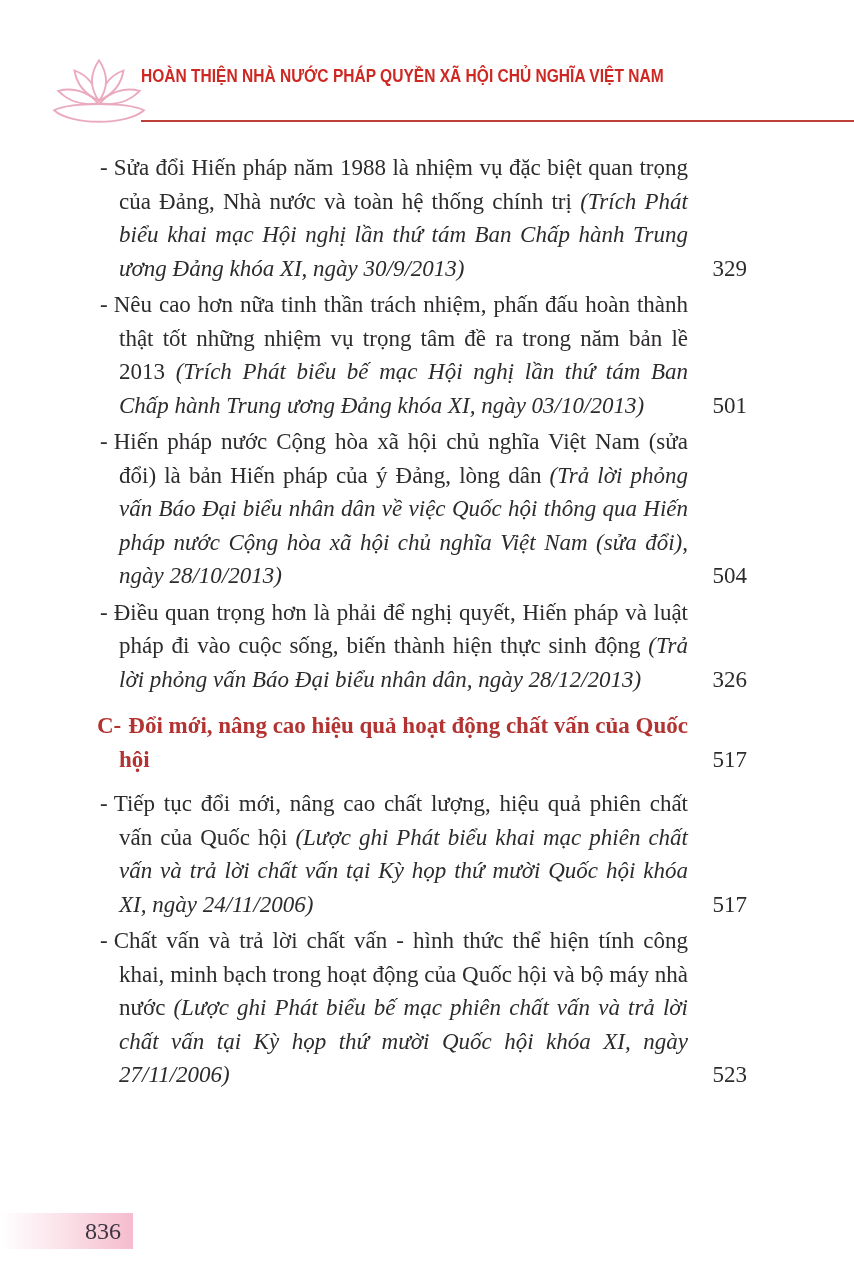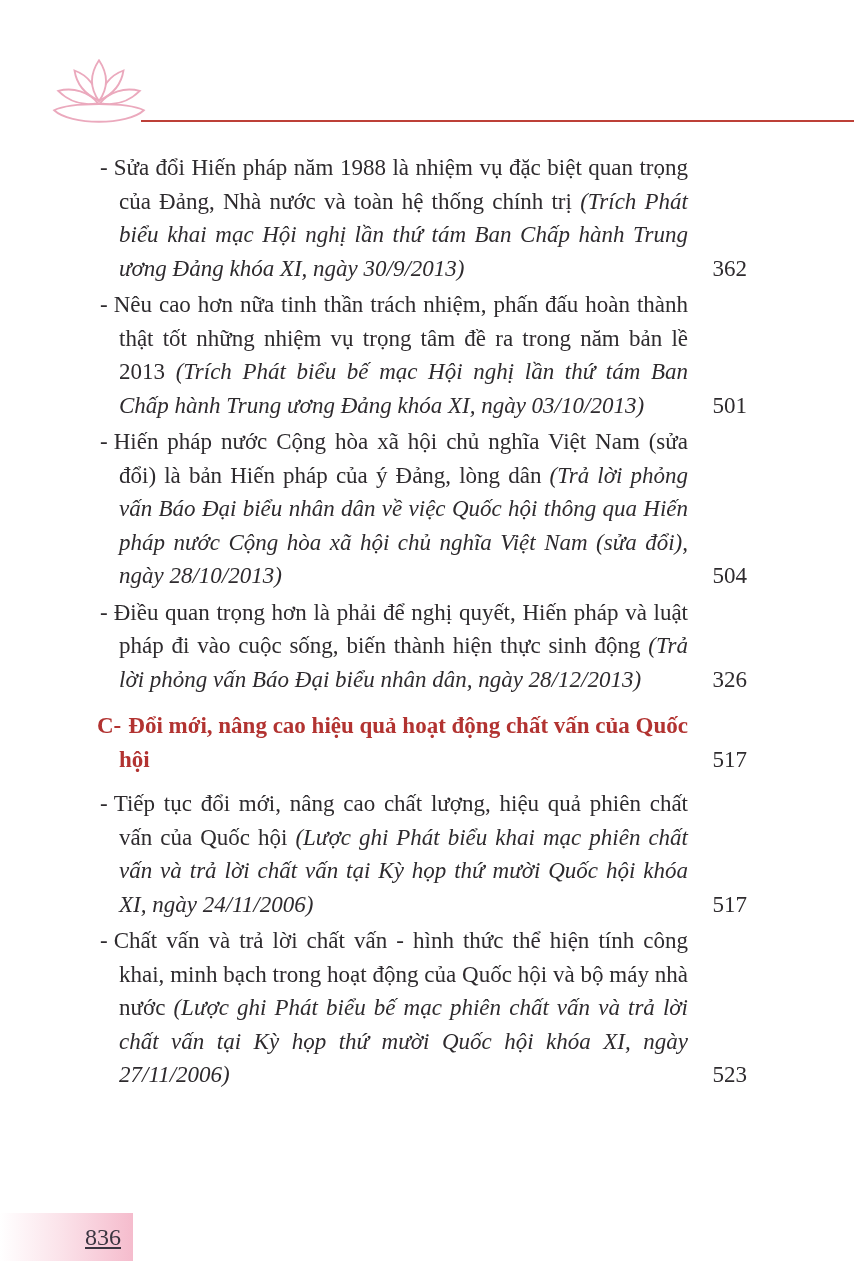--- a/index.html
+++ b/index.html
@@ -53,25 +53,25 @@
     padding-left:19px; padding-right:59px;
     text-indent:-22px;
     text-align:justify;
     margin-top:13px; margin-bottom:11px;
     color:#b23331; font-weight:700;
   }
   .heading .marker { margin-right:7px; }
 
   
   .footer-bar {
-    position:absolute; left:0; top:1213px; width:133px; height:48px;
+    position:absolute; left:0; top:1213px; width:133px; height:36px;
     background:linear-gradient(to right,#ffffff 0%,#fbe3ea 45%,#f5bccd 100%);
     display:flex; align-items:center; justify-content:flex-end;
     padding-right:12px; box-sizing:border-box;
-    font-size:24px; line-height:34px; color:#3a3540;text-decoration:underline;
+    font-size:24px; line-height:34px; color:#3a3540;
   }
 </style>
 </head>
 <body>
 
 <svg class="logo" viewBox="0 0 100 82" fill="none" xmlns="http://www.w3.org/2000/svg">
   <g stroke="#eba9bd" stroke-width="1.8" fill="#ffffff">
 
     <path d="M10 36 C20 46 34 51 49 48 C40 37 25 32 10 36 Z"></path>
     <path d="M90 36 C80 46 66 51 51 48 C60 37 75 32 90 36 Z"></path>
@@ -79,28 +79,31 @@
     <path d="M26 16 C28 29 36 39 49 45 C48 33 40 21 26 16 Z"></path>
     <path d="M74 16 C72 29 64 39 51 45 C52 33 60 21 74 16 Z"></path>
 
     <path d="M50 6 C42 18 40 32 50 46 C60 32 58 18 50 6 Z"></path>
 
     <path d="M6 55 C22 47 78 47 94 55 C78 70 22 70 6 55 Z"></path>
   </g>
 </svg>
 
 <div class="header-title">
+  <div class="header-line">
+    <span>HOÀN THIỆN NHÀ NƯỚC PHÁP QUYỀN XÃ HỘI CHỦ NGHĨA VIỆT NAM</span>
+  </div>
 </div>
 <div class="header-rule"></div>
 
 <div class="toc">
 
   <div class="entry">
     <span class="marker">-</span><span class="etext">Sửa đổi Hiến pháp năm 1988 là nhiệm vụ đặc biệt quan trọng của Đảng, Nhà nước và toàn hệ thống chính trị </span><span class="ecite">(Trích Phát biểu khai mạc Hội nghị lần thứ tám Ban Chấp hành Trung ương Đảng khóa XI, ngày 30/9/2013)</span>
-    <span class="page">362</span>
+    <span class="page">329</span>
   </div>
 
   <div class="entry">
     <span class="marker">-</span><span class="etext">Nêu cao hơn nữa tinh thần trách nhiệm, phấn đấu hoàn thành thật tốt những nhiệm vụ trọng tâm đề ra trong năm bản lề 2013 </span><span class="ecite">(Trích Phát biểu bế mạc Hội nghị lần thứ tám Ban Chấp hành Trung ương Đảng khóa XI, ngày 03/10/2013)</span>
     <span class="page">501</span>
   </div>
 
   <div class="entry">
     <span class="marker">-</span><span class="etext">Hiến pháp nước Cộng hòa xã hội chủ nghĩa Việt Nam (sửa đổi) là bản Hiến pháp của ý Đảng, lòng dân </span><span class="ecite">(Trả lời phỏng vấn Báo Đại biểu nhân dân về việc Quốc hội thông qua Hiến pháp nước Cộng hòa xã hội chủ nghĩa Việt Nam (sửa đổi), ngày 28/10/2013)</span>
     <span class="page">504</span>

